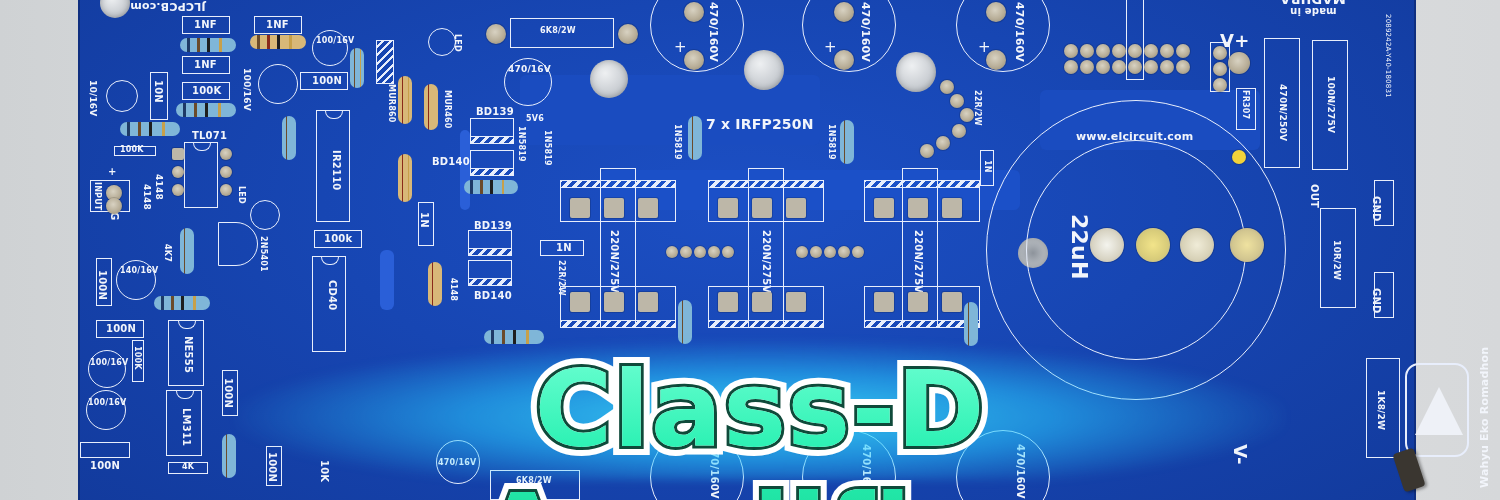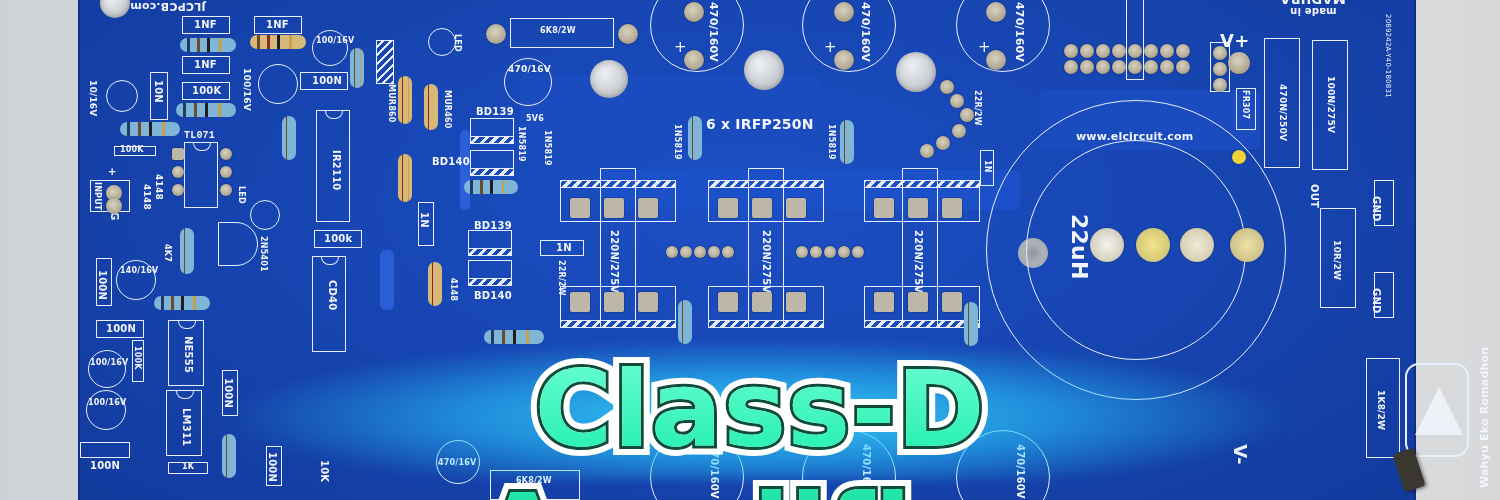--- a/index.html
+++ b/index.html
@@ -113,21 +113,21 @@
     <div class="silk" style="left:28px;top:176px;">+</div>
     <div class="silk rot90" style="left:40px;top:222px;">G</div>
     <div class="pad" style="left:26px;top:195px;"></div>
     <div class="pad" style="left:26px;top:208px;"></div>
     <div class="silk rot90" style="left:84px;top:184px;font-size:9px;">4148</div>
     <div class="silk rot90" style="left:72px;top:194px;font-size:9px;">4148</div>
     <div class="box" style="left:34px;top:156px;width:42px;height:10px;"></div>
     <div class="silk" style="left:40px;top:155px;font-size:8px;">100K</div>
 
     <div class="ic" style="left:104px;top:152px;width:34px;height:66px;"></div>
-    <div class="silk" style="left:104px;top:140px;font-family:Liberation Mono, monospace;">TL071</div>
+    <div class="silk" style="left:112px;top:140px;">TL071</div>
     <div class="pad sq" style="left:92px;top:158px;width:12px;height:12px;"></div>
     <div class="pad" style="left:140px;top:158px;width:12px;height:12px;"></div>
     <div class="pad" style="left:92px;top:176px;width:12px;height:12px;"></div>
     <div class="pad" style="left:140px;top:176px;width:12px;height:12px;"></div>
     <div class="pad" style="left:92px;top:194px;width:12px;height:12px;"></div>
     <div class="pad" style="left:140px;top:194px;width:12px;height:12px;"></div>
 
     <div class="ic" style="left:236px;top:120px;width:34px;height:112px;"></div>
     <div class="silk rot90" style="left:262px;top:160px;">IR2110</div>
     <div class="res v" style="left:202px;top:126px;height:44px;"></div>
@@ -155,21 +155,21 @@
     <div class="box" style="left:52px;top:350px;width:12px;height:42px;"></div>
     <div class="silk rot90" style="left:62px;top:356px;font-size:8px;">100K</div>
     <div class="box" style="left:0px;top:452px;width:50px;height:16px;"></div>
     <div class="silk" style="left:10px;top:470px;">100N</div>
 
     <div class="ic" style="left:88px;top:330px;width:36px;height:66px;"></div>
     <div class="silk rot90" style="left:114px;top:346px;">NE555</div>
     <div class="ic" style="left:86px;top:400px;width:36px;height:66px;"></div>
     <div class="silk rot90" style="left:112px;top:418px;">LM311</div>
     <div class="box" style="left:88px;top:472px;width:40px;height:12px;"></div>
-    <div class="silk" style="left:102px;top:472px;font-size:8px;">1K</div>
+    <div class="silk" style="left:102px;top:472px;font-size:8px;">4K</div>
     <div class="box" style="left:142px;top:380px;width:16px;height:46px;"></div>
     <div class="silk rot90" style="left:154px;top:388px;">100N</div>
     <div class="res v" style="left:142px;top:444px;height:44px;"></div>
     <div class="box" style="left:186px;top:456px;width:16px;height:40px;"></div>
     <div class="silk rot90" style="left:198px;top:462px;">100N</div>
     <div class="silk rot90" style="left:250px;top:470px;">10K</div>
 
     <div class="ic" style="left:232px;top:266px;width:34px;height:96px;"></div>
     <div class="silk rot90" style="left:258px;top:290px;">CD40</div>
 
@@ -226,21 +226,21 @@
     <div class="silk rot90" style="left:946px;top:12px;font-size:11px;">470/160V</div>
     <div class="silk big" style="left:898px;top:48px;font-weight:normal;">+</div>
     <div class="pad big" style="left:906px;top:12px;width:20px;height:20px;"></div>
     <div class="pad big" style="left:906px;top:60px;width:20px;height:20px;"></div>
 
     <div class="mount" style="left:510px;top:70px;width:38px;height:38px;"></div>
     <div class="mount" style="left:664px;top:60px;width:40px;height:40px;"></div>
     <div class="mount" style="left:816px;top:62px;width:40px;height:40px;"></div>
     <div class="mount" style="left:938px;top:248px;width:30px;height:30px;background:radial-gradient(circle,#8d939b 0%,#b7bcc2 60%,#d0d4d8 100%);"></div>
 
-    <div class="silk big" style="left:626px;top:126px;font-size:14px;">6 x IRFP250N</div>
+    <div class="silk big" style="left:626px;top:126px;font-size:14px;">7 x IRFP250N</div>
 
     <div class="box" style="left:480px;top:190px;width:116px;height:42px;"></div>
     <div class="hatch" style="left:480px;top:190px;width:116px;"></div>
     <div class="pad sq big" style="left:490px;top:208px;width:20px;height:20px;"></div>
     <div class="pad sq big" style="left:524px;top:208px;width:20px;height:20px;"></div>
     <div class="pad sq big" style="left:558px;top:208px;width:20px;height:20px;"></div>
     <div class="box" style="left:628px;top:190px;width:116px;height:42px;"></div>
     <div class="hatch" style="left:628px;top:190px;width:116px;"></div>
     <div class="pad sq big" style="left:638px;top:208px;width:20px;height:20px;"></div>
     <div class="pad sq big" style="left:672px;top:208px;width:20px;height:20px;"></div>

